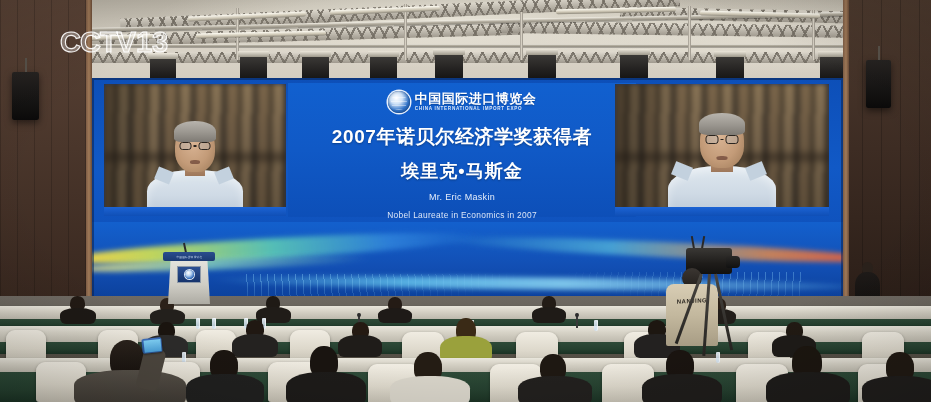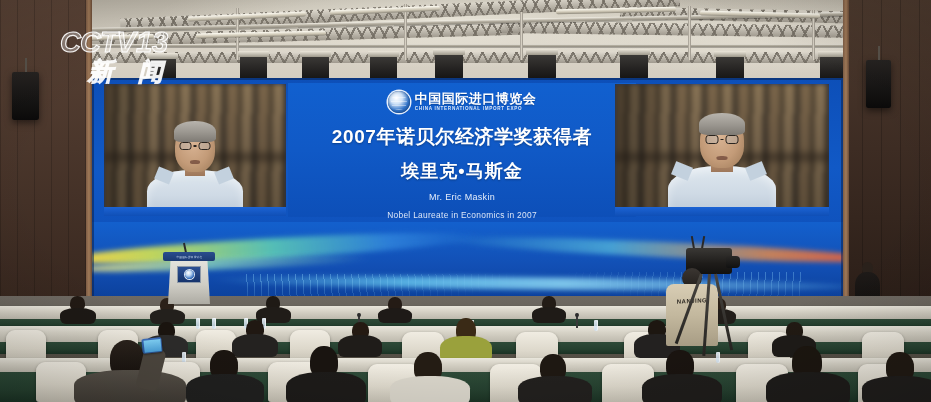--- a/index.html
+++ b/index.html
@@ -410,21 +410,20 @@
   .tripod-leg {
     position:absolute; width:2.5px;
     background: linear-gradient(180deg,#4a4742,#262421);
     transform-origin: top center;
   }
 
   
   .cctv-logo {
     position: absolute; left: 60px; top: 28px; z-index: 30;
     user-select: none;
-    font-style: italic;
   }
   .cctv-row1 {
     font-size: 29px; font-weight: 700; letter-spacing: -1px;
     color: rgba(255,255,255,.30);
     -webkit-text-stroke: 1.1px rgba(255,255,255,.92);
     line-height: 1;
     white-space: nowrap;
   }
   .cctv-13 { letter-spacing: 0px; margin-left: 1px; }
   .cctv-row2 {
@@ -707,18 +706,17 @@
     <div class="cam-text">NANJING</div>
     <div class="tripod-leg" style="left:44px; top:28px; height:74px; transform:rotate(20deg);"></div>
     <div class="tripod-leg" style="left:58px; top:28px; height:78px; transform:rotate(-12deg);"></div>
     <div class="tripod-leg" style="left:52px; top:28px; height:82px; transform:rotate(4deg);"></div>
   </div>
 
   <div class="cctv-logo">
     <div class="cctv-row1">
       <span>CCTV</span><span class="cctv-13">13</span>
     </div>
-    <div class="cctv-row2">新 闻</div>
   </div>
 
 
   <div class="vignette"></div>
 </div>
 
 </body></html>

